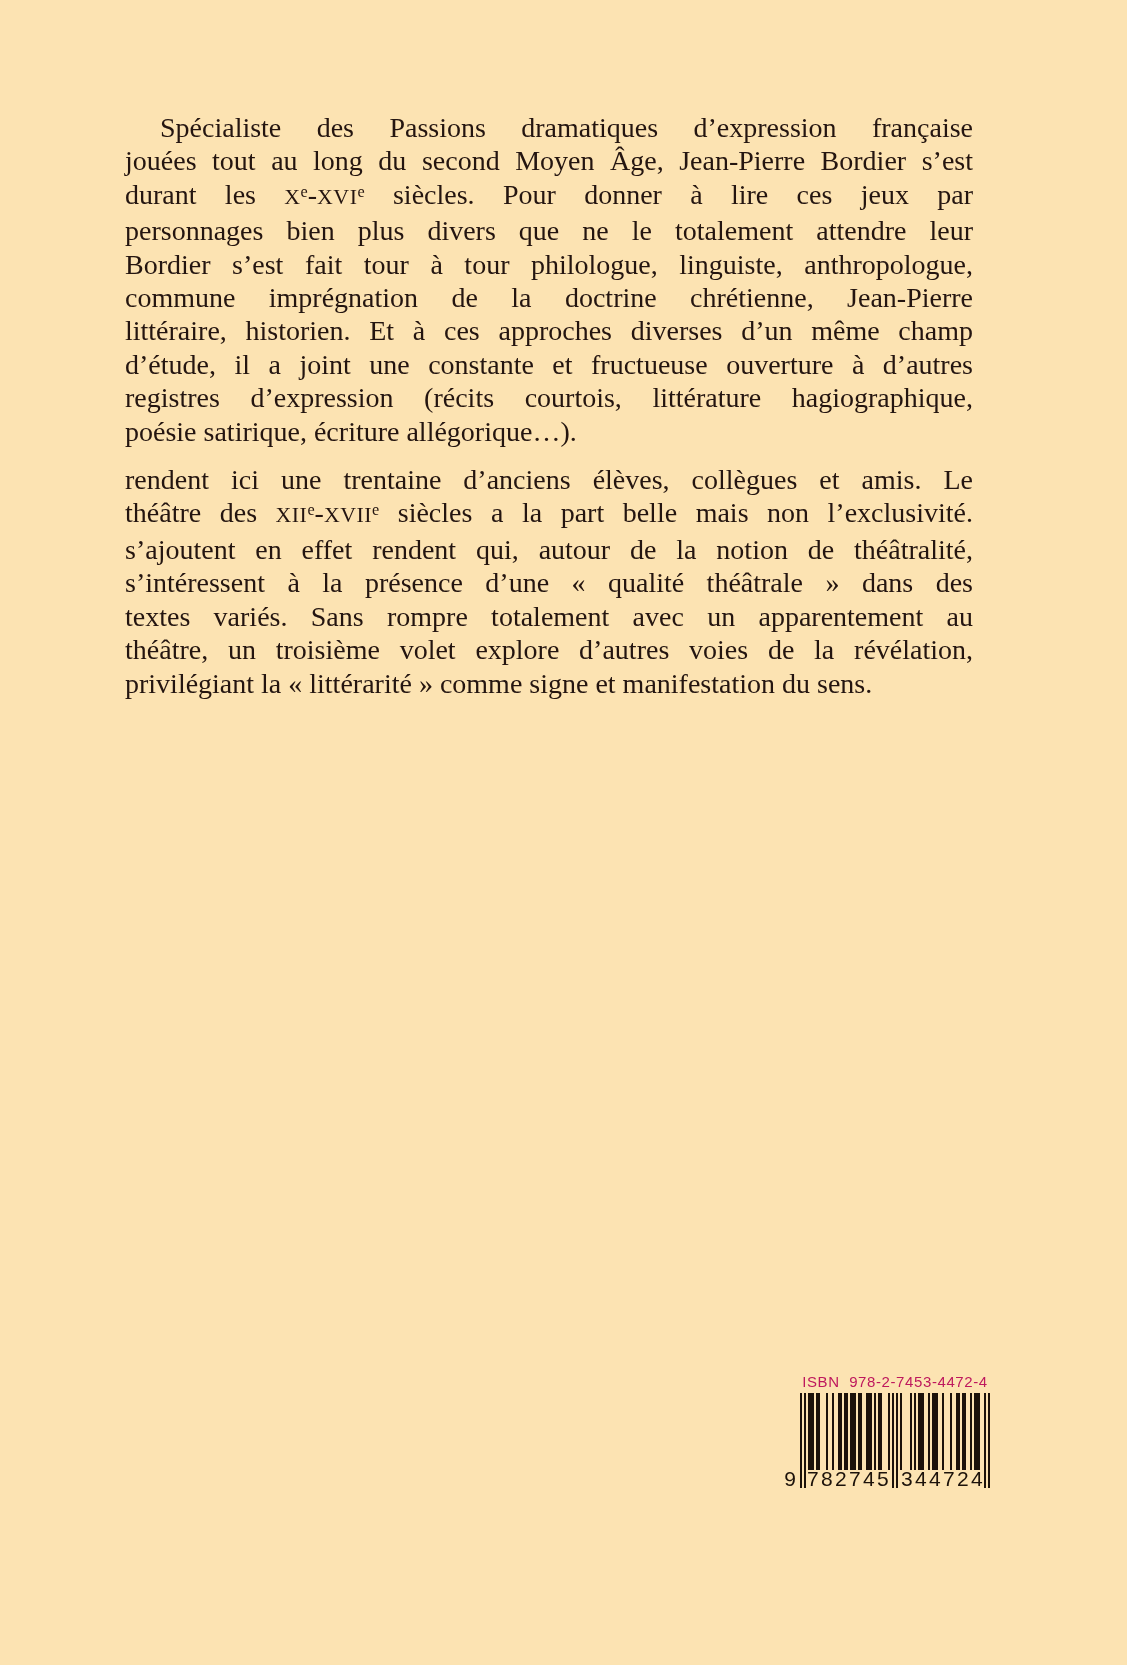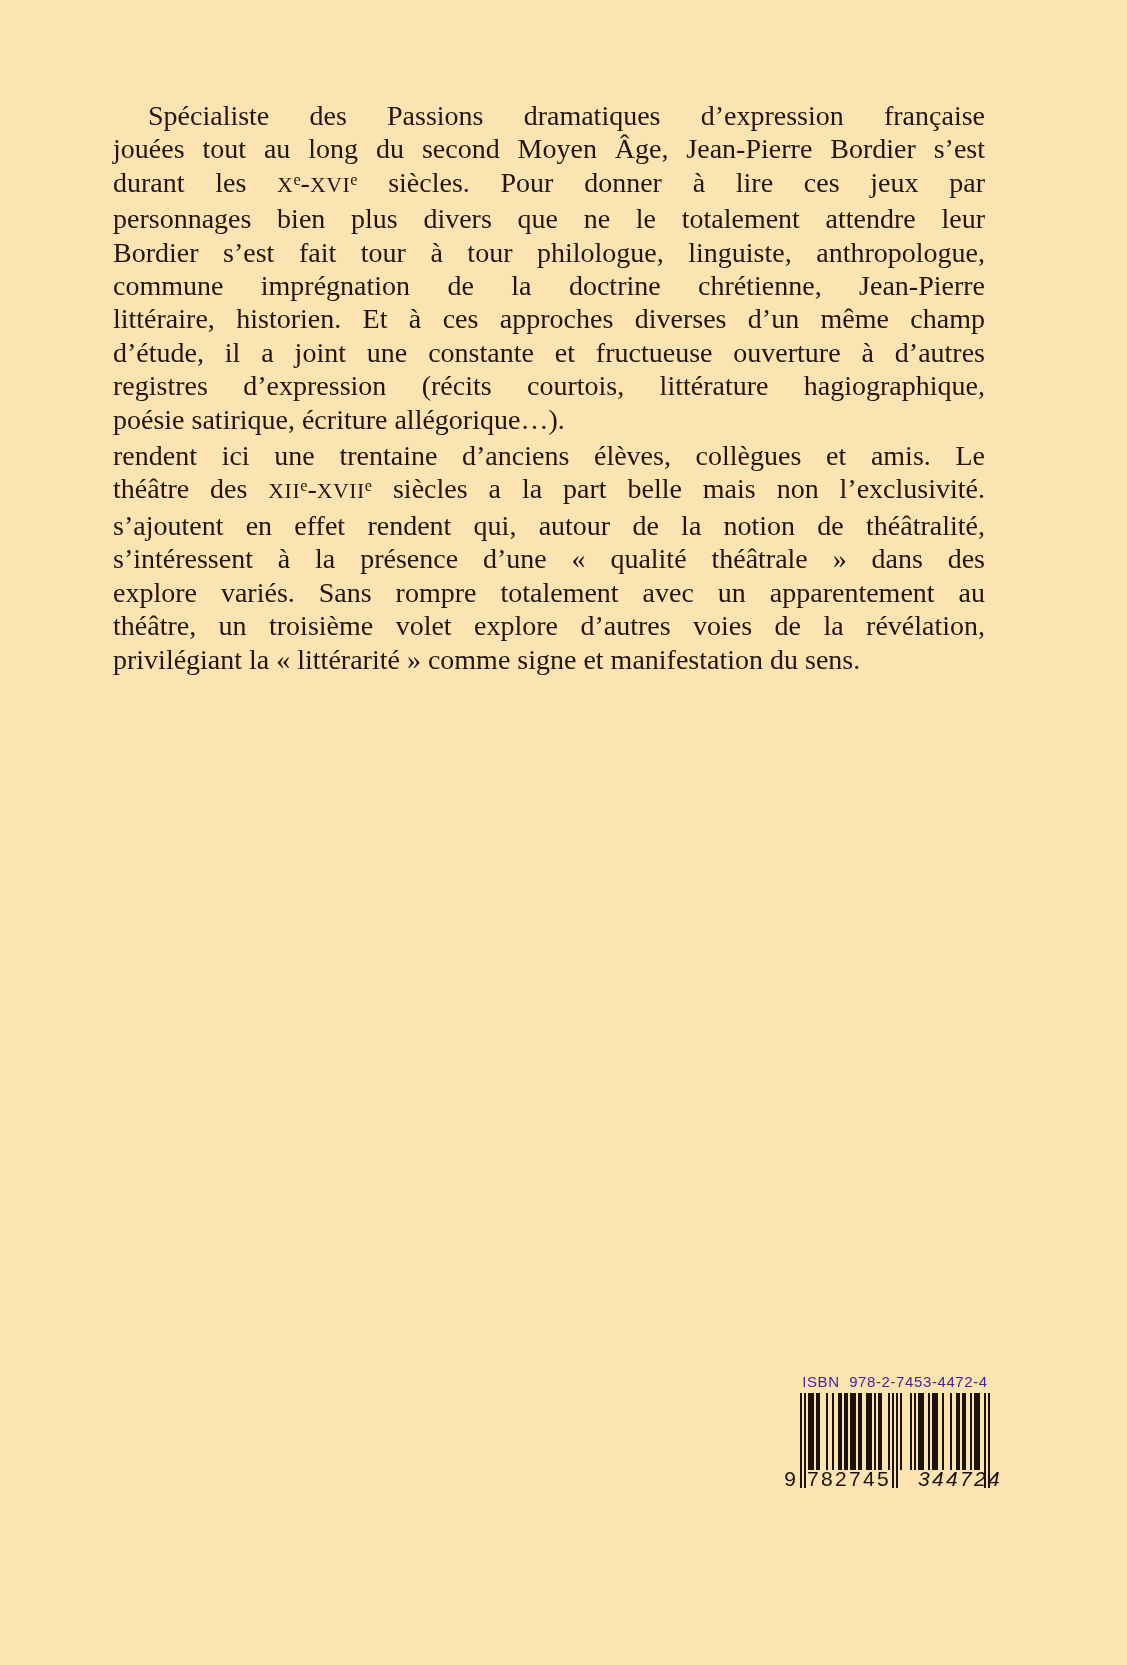--- a/index.html
+++ b/index.html
@@ -15,21 +15,21 @@
   }
   
   .blurb {
     position: absolute;
     left: 110px;
     top: 96px;
     width: 878px;
     font-size: 28px;
     line-height: 33.4px;
   }
-  .para { margin: 3px; }
+  .para { margin: 15px; }
   .line {
     text-align: justify;
     text-align-last: justify;
     white-space: normal;
   }
   .line.no-just {
     text-align: left;
     text-align-last: left;
   }
   .line.indent { text-indent: 35px; }
@@ -52,21 +52,21 @@
   .isbn-label {
     position: absolute;
     top: 0;
     left: -12px;
     width: 214px;
     text-align: center;
     font-family: "Liberation Sans", sans-serif;
     font-size: 15px;
     letter-spacing: 0.6px;
     white-space: pre;
-    color: #4c1d95;
+    color: #be185d;
   }
   .bars {
     position: absolute;
     top: 20px;
     left: 0;
     width: 190px;
     height: 95px;
   }
   .bars .bar {
     position: absolute;
@@ -75,21 +75,21 @@
   }
   .bc-digit {
     position: absolute;
     font-family: "Liberation Sans", sans-serif;
     font-size: 21px;
     color: #1c120a;
     top: 94px; 
   }
   .bc-lead { left: -22px; width: 18px; text-align: right; letter-spacing: 0; }
   .bc-left  { left: 7px;  width: 84px; text-align: center; letter-spacing: 2.3px; }
-  .bc-right { left: 118px; width: 84px; text-align: center; letter-spacing: 2.3px; font-style: italic; }
+  .bc-right { left: 101px; width: 84px; text-align: center; letter-spacing: 2.3px; }
   
   .series {
     position: absolute;
     left: 110px;
     top: 1458px;
     font-size: 27px;
     font-style: italic;
     color: #241510;
     white-space: pre;
   }
@@ -110,21 +110,21 @@
         <div class="line">littéraire, historien. Et à ces approches diverses d’un même champ</div>
         <div class="line">d’étude, il a joint une constante et fructueuse ouverture à d’autres</div>
         <div class="line">registres d’expression (récits courtois, littérature hagiographique,</div>
         <div class="line no-just">poésie satirique, écriture allégorique…).</div>
       </div>
     <div class="para" id="para-1">
         <div class="line">rendent ici une trentaine d’anciens élèves, collègues et amis. Le</div>
         <div class="line">théâtre des <span class="sc">XII</span><sup>e</sup>-<span class="sc">XVII</span><sup>e</sup> siècles a la part belle mais non l’exclusivité.</div>
         <div class="line">s’ajoutent en effet rendent qui, autour de la notion de théâtralité,</div>
         <div class="line">s’intéressent à la présence d’une « qualité théâtrale » dans des</div>
-        <div class="line">explore variés. Sans rompre totalement avec un apparentement au</div>
+        <div class="line">textes variés. Sans rompre totalement avec un apparentement au</div>
         <div class="line">théâtre, un troisième volet explore d’autres voies de la révélation,</div>
         <div class="line no-just">privilégiant la « littérarité » comme signe et manifestation du sens.</div>
       </div>
   </div>
 
   <div class="barcode-block">
     <div class="isbn-label">ISBN  978-2-7453-4472-4</div>
     <div class="bars" id="bars">
         <div class="bar" style="left: 0px; width: 2px; height: 95px;"></div>
         <div class="bar" style="left: 4px; width: 2px; height: 95px;"></div>

